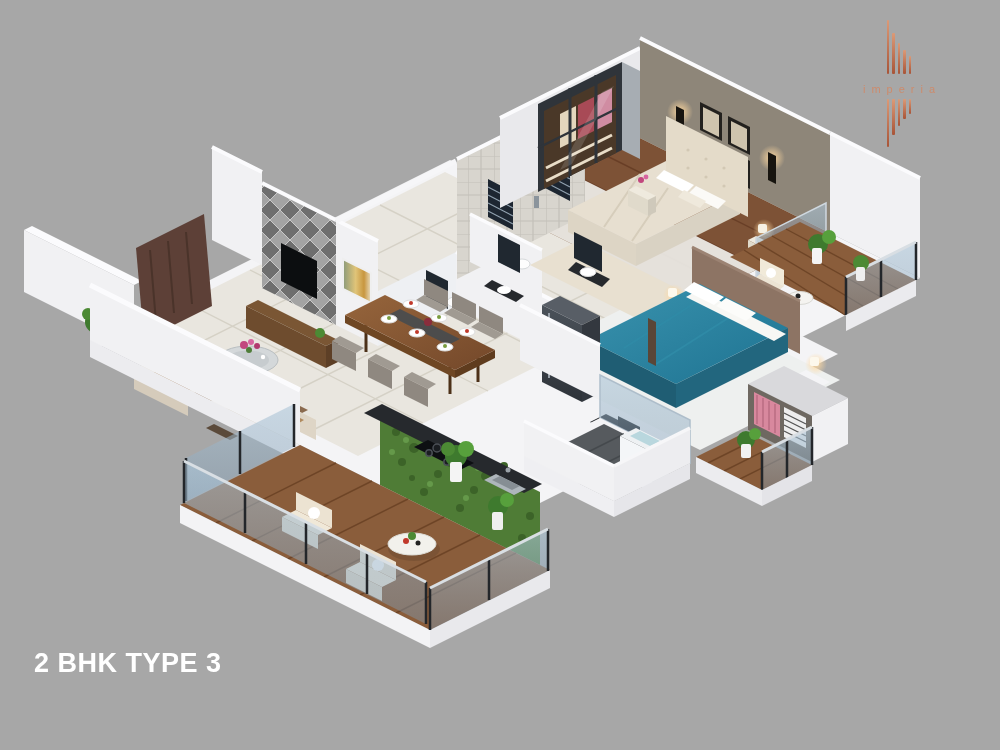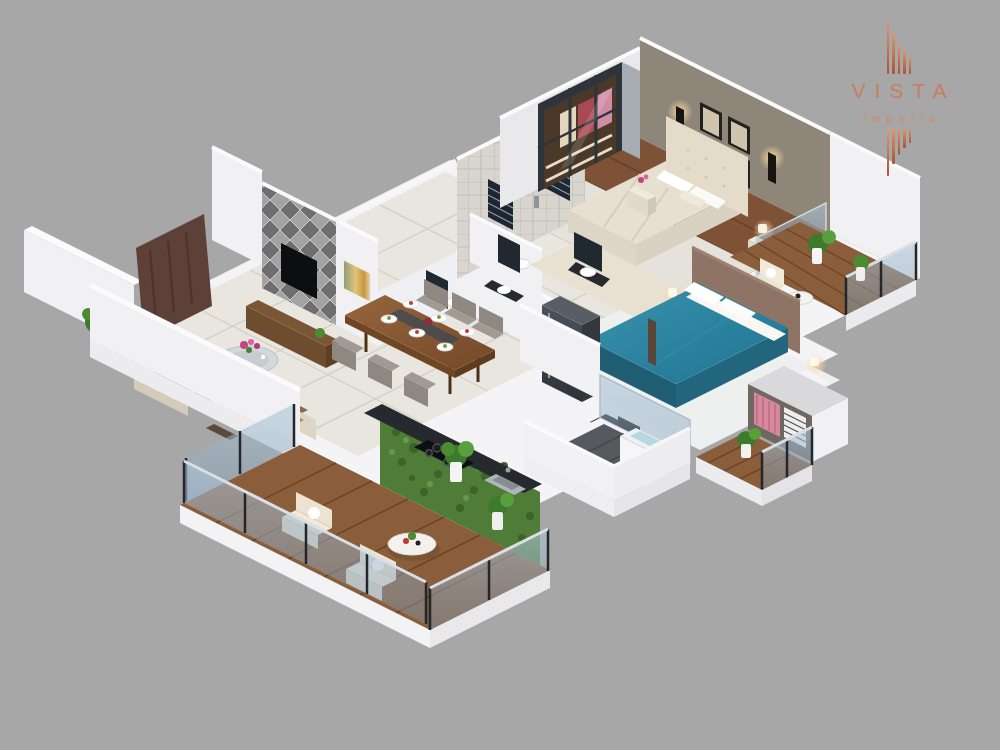--- a/index.html
+++ b/index.html
@@ -486,25 +486,25 @@
 </svg>
 
 <div class="logo">
   <div class="bars top">
     <div class="bar" style="height:54px"></div>
     <div class="bar" style="height:41px"></div>
     <div class="bar" style="height:31px"></div>
     <div class="bar" style="height:24px"></div>
     <div class="bar" style="height:18px"></div>
   </div>
-  <div class="brand-name">VISTA</div>
   <div class="brand-sub">imperia</div>
   <div class="bars bottom">
     <div class="bar" style="height:48px"></div>
     <div class="bar" style="height:36px"></div>
     <div class="bar" style="height:27px"></div>
     <div class="bar" style="height:20px"></div>
     <div class="bar" style="height:15px"></div>
   </div>
 </div>
 
 <div class="caption">
+  <div>2 BHK TYPE 3</div>
 </div>
 
 </body></html>

